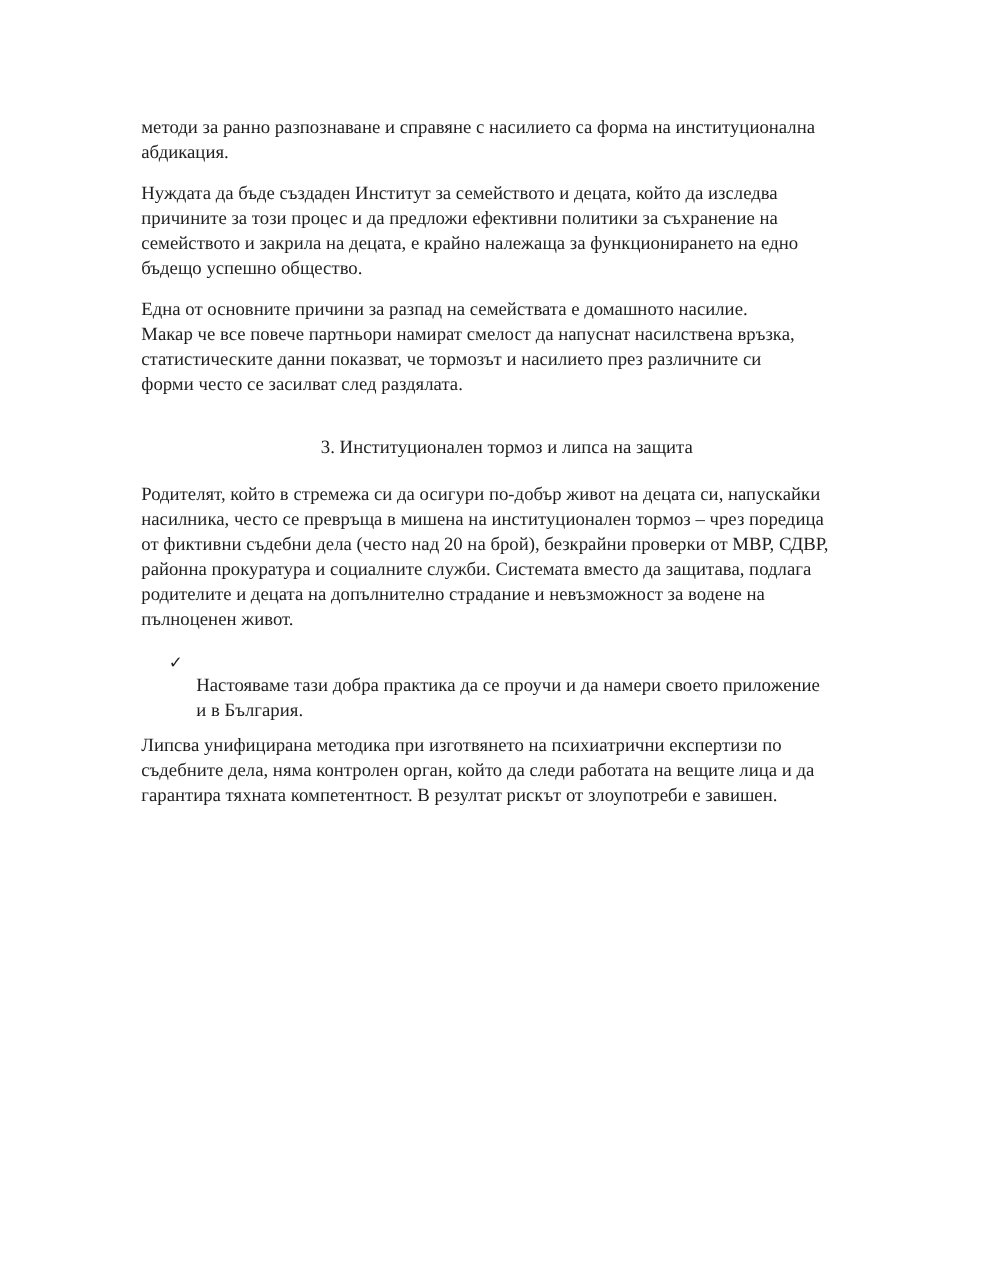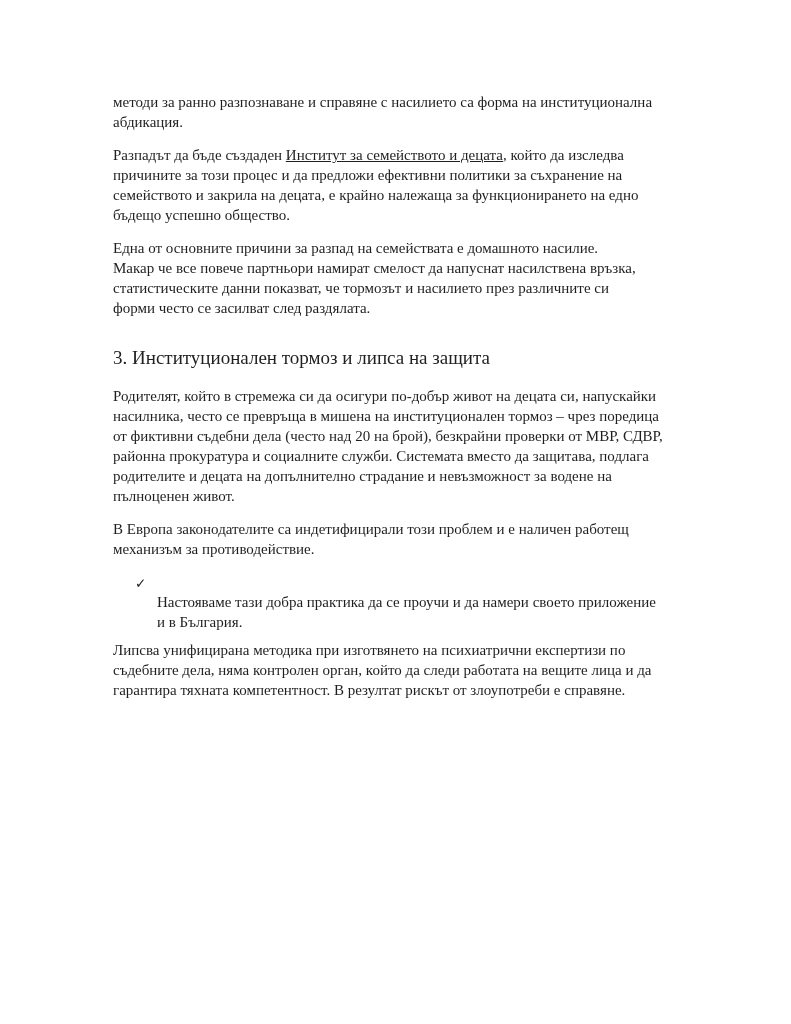--- a/index.html
+++ b/index.html
@@ -28,29 +28,29 @@
   }
   .page p {
     margin: 0 0 13px 0;
   }
   h2.doc-heading {
     font-size: 15.5px;
     font-weight: bold;
     margin: 54px 0 20px 0;
   }
   h3.doc-heading {
-    font-size: 19px;
+    font-size: 15px;
     font-weight: normal;
     margin: 30px 0 18px 0;
+    text-align: center;
   }
   .extra-gap {
     margin-top: 26px;
   }
   .underlined-phrase {
-    text-decoration: underline;
   }
   .bullet-item {
     position: relative;
     padding-left: 44px;
     margin: 0 0 8px 0;
     white-space: pre-line;
     max-width: 545px;
   }
   .check-marker {
     position: absolute;
@@ -65,45 +65,43 @@
 </head>
 <body>
 
 <div class="page">
 
   <p>методи за ранно разпознаване и справяне с насилието са форма на институционална
 абдикация.</p>
 
 
 
-  <p class="extra-gap"><span>Разпадът да бъде създаден </span><span class="underlined-phrase">Институт за семейството и децата</span><span>, който да изследва
+  <p class="extra-gap"><span>Нуждата да бъде създаден </span><span class="underlined-phrase">Институт за семейството и децата</span><span>, който да изследва
 причините за този процес и да предложи ефективни политики за съхранение на
 семейството и закрила на децата, е крайно належаща за функционирането на едно
 бъдещо успешно общество.</span></p>
 
   <p>Една от основните причини за разпад на семействата е домашното насилие.
 Макар че все повече партньори намират смелост да напуснат насилствена връзка,
 статистическите данни показват, че тормозът и насилието през различните си
 форми често се засилват след раздялата.</p>
 
 
   <h3 class="doc-heading">3. Институционален тормоз и липса на защита</h3>
 
   <p>Родителят, който в стремежа си  да осигури по-добър живот на децата си, напускайки
 насилника, често се превръща в мишена на институционален тормоз – чрез поредица
 от фиктивни съдебни дела (често над 20 на брой), безкрайни проверки от МВР, СДВР,
 районна прокуратура и социалните служби. Системата вместо да защитава, подлага
 родителите и децата на допълнително страдание и невъзможност за водене на
 пълноценен живот.</p>
 
-  <p>В Европа законодателите са индетифицирали този проблем и е наличен работещ
-механизъм за противодействие.</p>
 
   <div class="bullet-item">
     <span class="check-marker">✓</span><span>Настояваме тази добра практика да се проучи и да намери своето приложение
 и в България.</span>
   </div>
 
   <p>Липсва унифицирана методика при изготвянето на психиатрични експертизи по
 съдебните дела, няма контролен орган, който да следи работата на вещите лица и да
-гарантира тяхната компетентност. В резултат рискът от злоупотреби е справяне.</p>
+гарантира тяхната компетентност. В резултат рискът от злоупотреби е завишен.</p>
 
 </div>
 
 </body></html>

